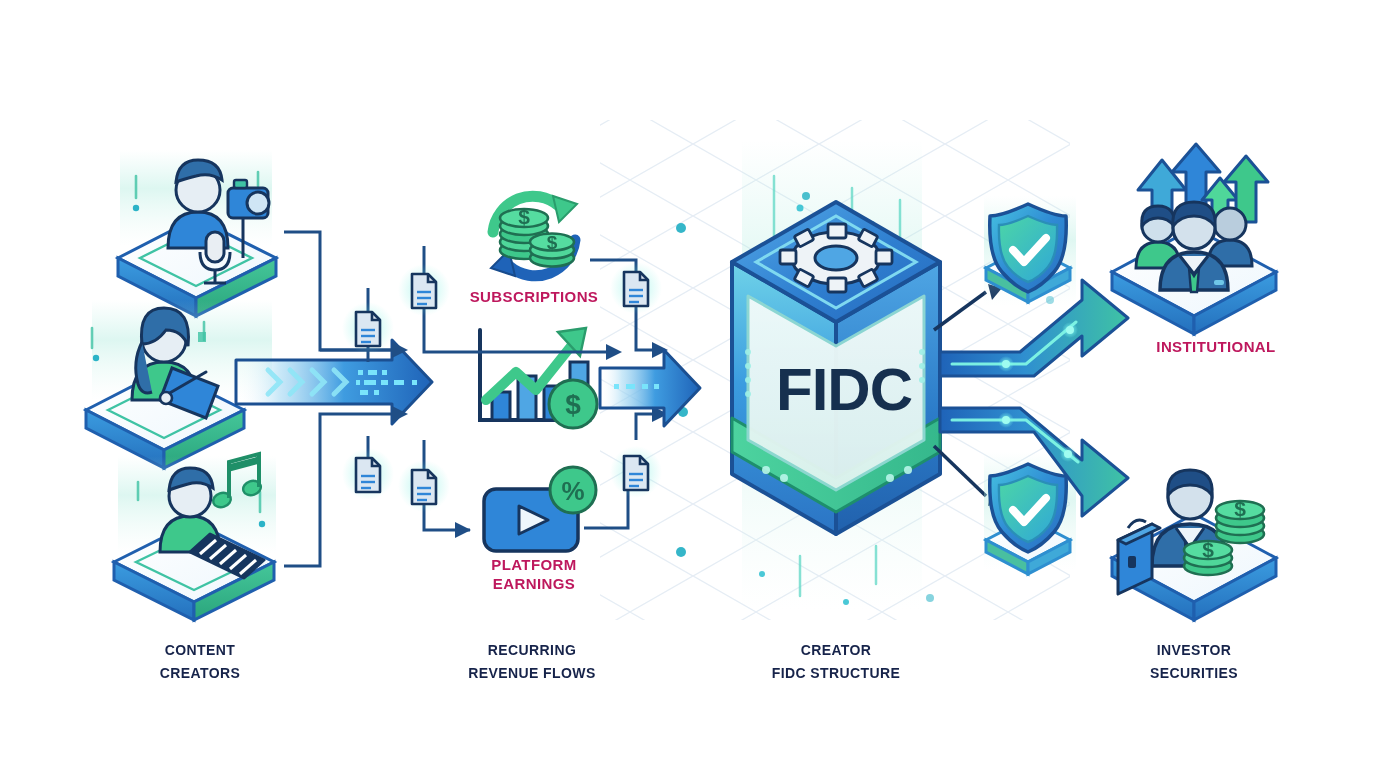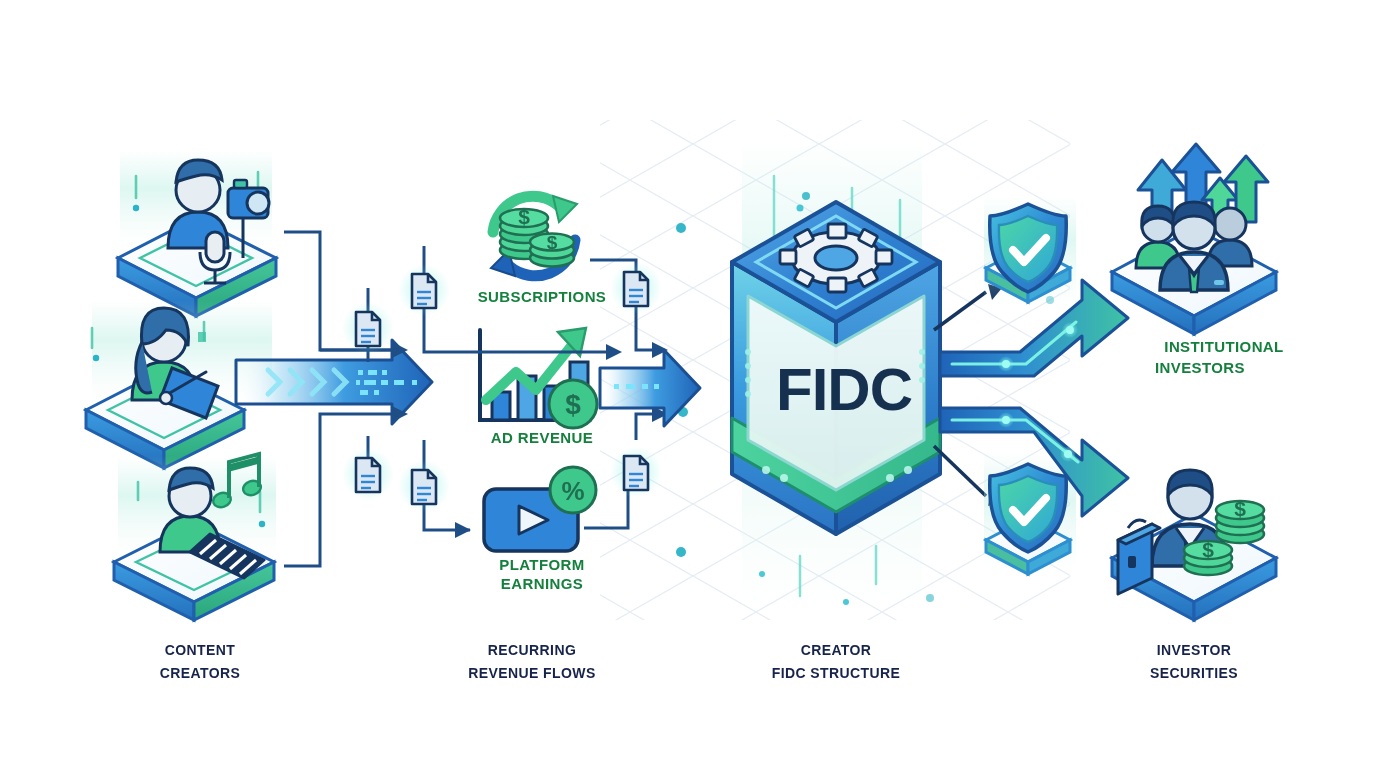--- a/index.html
+++ b/index.html
@@ -5,21 +5,21 @@
   html,body{margin:0;padding:0;background:#ffffff;}
   body{width:1376px;height:768px;overflow:hidden;font-family:"Liberation Sans",sans-serif;}
   #stage{position:relative;width:1376px;height:768px;background:#ffffff;}
   svg#scene{position:absolute;left:0;top:0;width:1376px;height:768px;}
   .lbl{
     position:absolute;text-align:center;color:#16234a;
     font-family:"Liberation Sans",sans-serif;font-weight:bold;
     letter-spacing:.4px;line-height:1.22;
   }
   .col-lbl{font-size:14px;width:300px;}
-  .sub-lbl{font-size:15px;width:240px;color:#15803d;padding-left:8px;}
+  .sub-lbl{font-size:15px;width:240px;color:#be185d;}
   .fidc-text{
     position:absolute;font-family:"Liberation Sans",sans-serif;
     font-weight:bold;font-size:60px;color:#16304f;letter-spacing:-1px;
   }
 </style>
 </head>
 <body>
 
 <div id="stage">
 
@@ -523,27 +523,25 @@
       <text x="1240" y="516" font-family="Liberation Sans, sans-serif" font-size="21" font-weight="bold" fill="#1f6f52" text-anchor="middle">$</text>
       <text x="1208" y="557" font-family="Liberation Sans, sans-serif" font-size="21" font-weight="bold" fill="#1f6f52" text-anchor="middle">$</text>
     </g>
 
   </svg>
 
   <div class="fidc-text" style="left:764px; top:355px;margin-left:12px;">FIDC</div>
 
   <div class="lbl sub-lbl" style="left:414px; top:288px;">SUBSCRIPTIONS</div>
 
-  <div class="lbl sub-lbl" style="left:414px; top:429px;">AD REVENUE</div>
 
   <div class="lbl sub-lbl" style="left:414px; top:556px;">PLATFORM</div>
   <div class="lbl sub-lbl" style="left:414px; top:575px;">EARNINGS</div>
 
   <div class="lbl sub-lbl" style="left:1096px; top:338px; width:240px;">INSTITUTIONAL</div>
-  <div class="lbl sub-lbl" style="left:1072px; top:359px; width:240px;">INVESTORS</div>
 
   <div class="lbl col-lbl" style="left:50px; top:642px;">CONTENT</div>
   <div class="lbl col-lbl" style="left:50px; top:665px;">CREATORS</div>
 
   <div class="lbl col-lbl" style="left:382px; top:642px;">RECURRING</div>
   <div class="lbl col-lbl" style="left:382px; top:665px;">REVENUE FLOWS</div>
 
   <div class="lbl col-lbl" style="left:686px; top:642px;">CREATOR</div>
   <div class="lbl col-lbl" style="left:686px; top:665px;">FIDC STRUCTURE</div>
 

